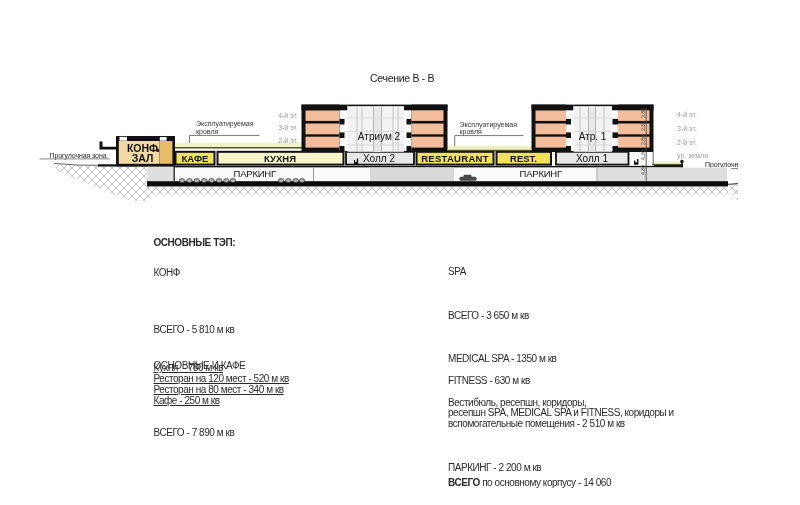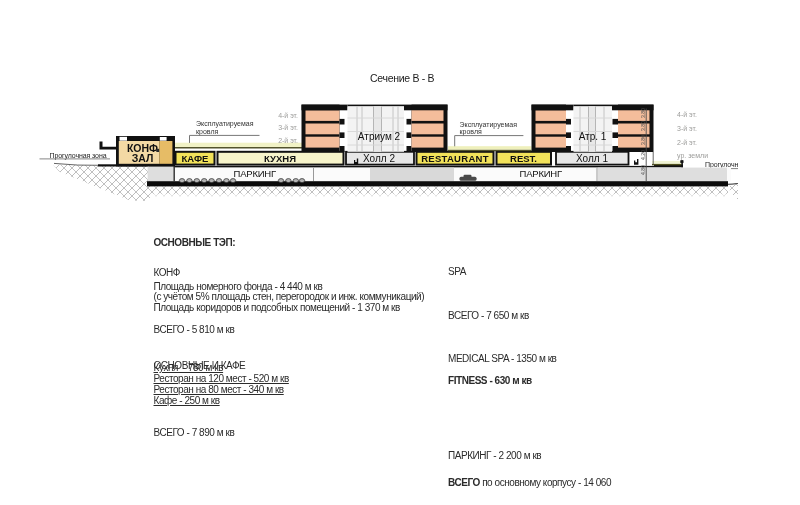--- a/index.html
+++ b/index.html
@@ -318,36 +318,36 @@
   <text x="677" y="117.3" font-size="7" fill="#9c9c9a">4-й эт.</text>
   <text x="677" y="131" font-size="7" fill="#9c9c9a">3-й эт.</text>
   <text x="677" y="144.8" font-size="7" fill="#9c9c9a">2-й эт.</text>
   <text x="677" y="158.2" font-size="7" fill="#9c9c9a">ур. земли</text>
 </g>
 </svg>
 
 <div class="t" style="left:153.5px;top:238px;font-weight:bold;">ОСНОВНЫЕ ТЭП:</div>
 
 <div class="t" style="left:153.5px;top:268px;">КОНФ</div>
-<div class="t" style="left:153.5px;top:281.5px;">Площадь номерного фонда - 4 440 м кв
-(с учётом 5% площадь стен, перегородок и инж. коммуникаций)
-Площадь коридоров и подсобных помещений - 1 370 м кв</div>
 <div class="t" style="left:153.5px;top:325px;">ВСЕГО - 5 810 м кв</div>
 
 <div class="t" style="left:153.5px;top:360.5px;">ОСНОВНЫЕ И КАФЕ</div>
 <div class="t" style="left:153.5px;top:363px;text-decoration:underline;">Кухня  - 780 м кв
 Ресторан на 120 мест - 520 м кв
 Ресторан на 80 мест - 340 м кв
 Кафе - 250 м кв</div>
 <div class="t" style="left:153.5px;top:427.5px;">ВСЕГО - 7 890 м кв</div>
 
 <div class="t" style="left:448px;top:267px;">SPA</div>
-<div class="t" style="left:448px;top:311px;">ВСЕГО - 7 650 м кв</div>
+<div class="t" style="left:448px;top:311px;">ВСЕГО - 3 650 м кв</div>
 
 <div class="t" style="left:448px;top:354px;text-align:center;">MEDICAL SPA - 1350 м кв</div>
 
-<div class="t" style="left:448px;top:376px;font-weight:bold;">FITNESS - 630 м кв</div>
-
-
-<div class="t" style="left:448px;top:451px;">ПАРКИНГ - 2 200 м кв</div>
+<div class="t" style="left:448px;top:376px;">FITNESS - 630 м кв</div>
+
+<div class="t" style="left:448px;top:397.5px;">Вестибюль, ресепшн, коридоры,
+ресепшн SPA, MEDICAL SPA и FITNESS, коридоры и
+вспомогательные помещения - 2 510 м кв</div>
+
+<div class="t" style="left:448px;top:463px;">ПАРКИНГ - 2 200 м кв</div>
 
 <div class="t" style="left:448px;top:478px;text-align:center;"><b>ВСЕГО</b> по основному корпусу - 14 060</div>
 </div>
 
 </body></html>

